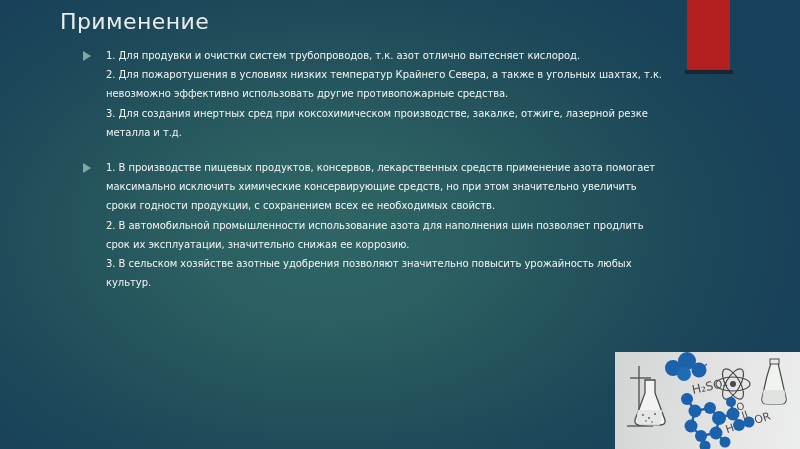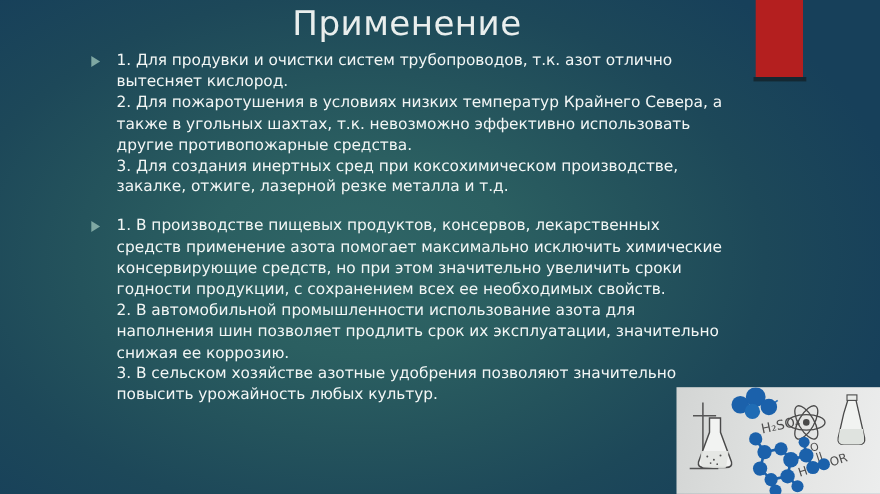--- a/index.html
+++ b/index.html
@@ -34,23 +34,23 @@
     height: 4px;
     background: #14232b;
     opacity: .85;
   }
   
   #title {
     position: absolute;
     left: 60px;
     top: 2px;
     width: 620px;
-    text-align: center;
+    text-align: left;
     color: #e9eeed;
-    font-size: 31px;
+    font-size: 22px;
     font-weight: 400;
     letter-spacing: .4px;
     line-height: 40px;
     white-space: nowrap;
   }
   
   #body {
     position: absolute;
     left: 82px;
     top: 46px;
@@ -66,21 +66,21 @@
     left: 1px;
     top: 5px;
     width: 0;
     height: 0;
     border-top: 5px solid transparent;
     border-bottom: 5px solid transparent;
     border-left: 8px solid #7fa8a3;
   }
   .bullet-text {
     color: #f2f6f5;
-    font-size: 14px;
+    font-size: 10px;
     line-height: 19.2px;
     white-space: pre-line;
     letter-spacing: -0.05px;
   }
   
   #chem-photo {
     position: absolute;
     left: 615px;
     top: 352px;
     width: 185px;

